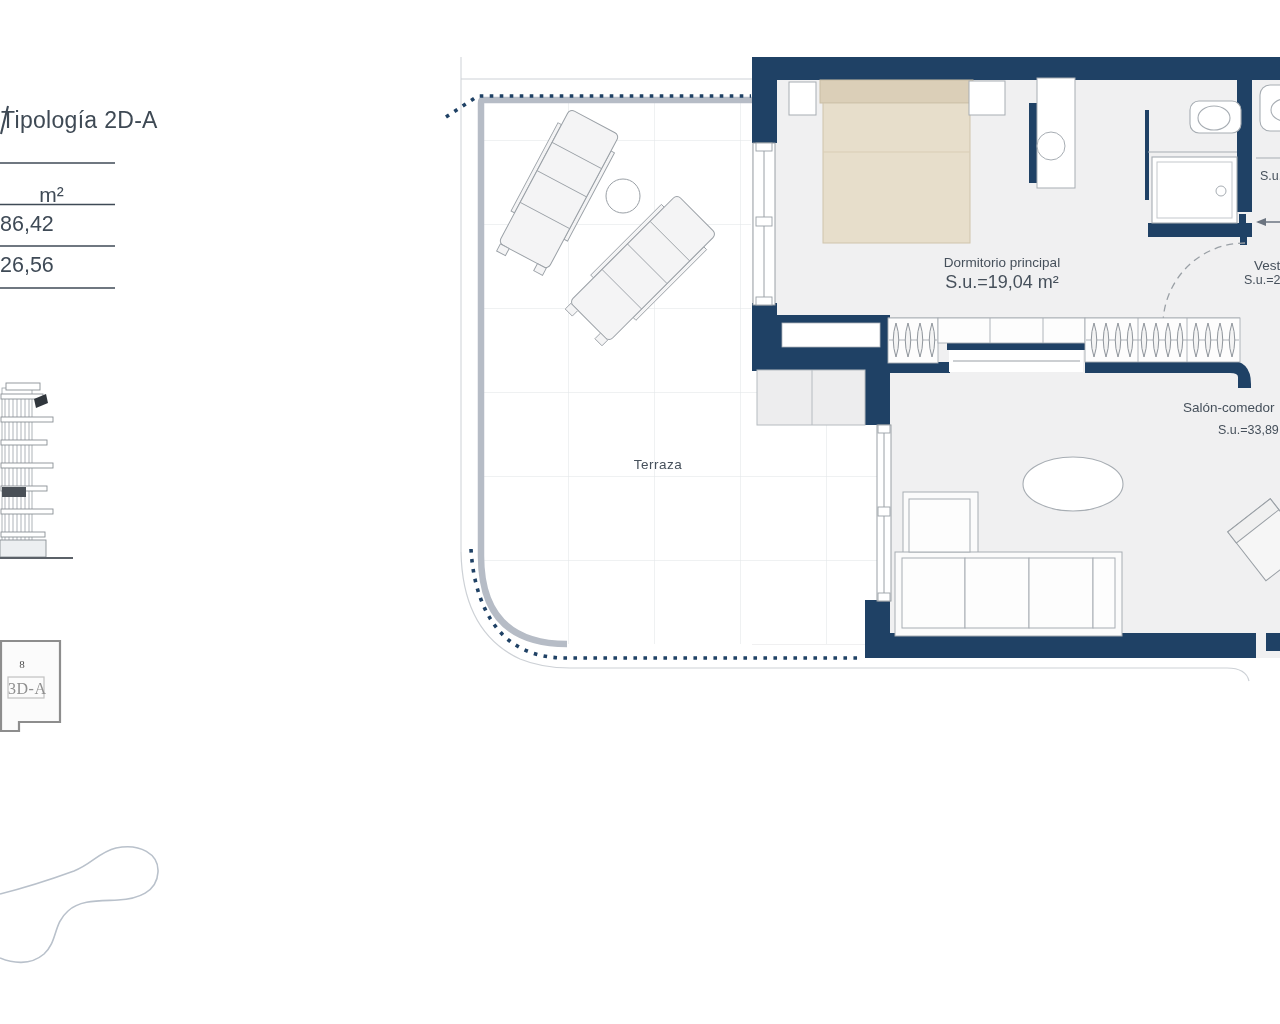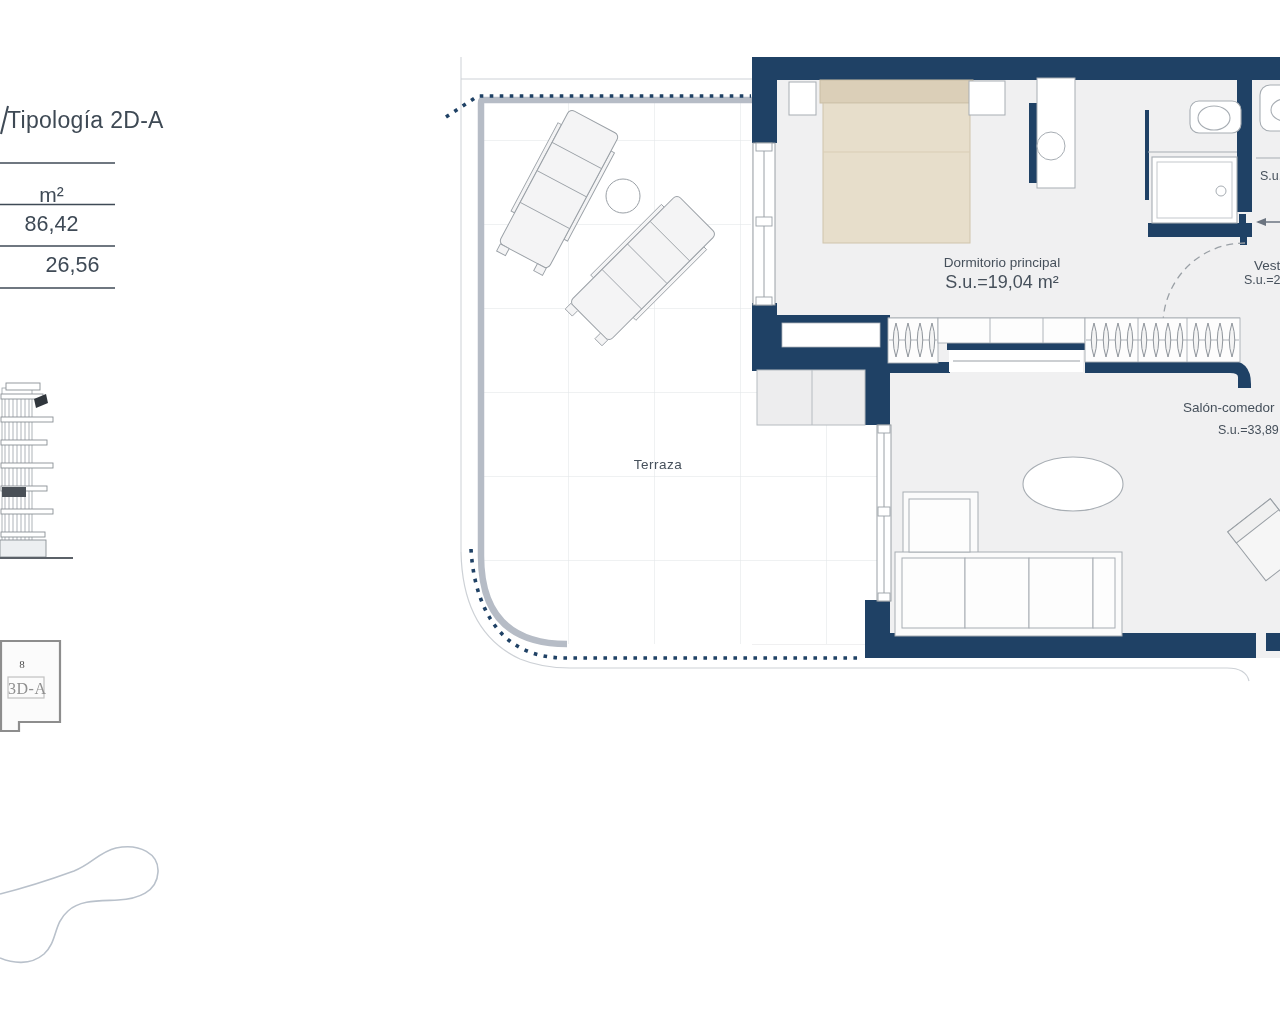--- a/index.html
+++ b/index.html
@@ -2,26 +2,26 @@
 <html><head>
 <meta charset="utf-8">
 <style>
   html,body{margin:0;padding:0;background:#ffffff;}
   body{position:relative;width:1280px;height:1024px;overflow:hidden;
        font-family:"Liberation Sans",sans-serif;}
   svg{position:absolute;left:0;top:0;}
   .lbl{position:absolute;color:#46505b;white-space:nowrap;
        font-family:"Liberation Sans",sans-serif;}
   .center{text-align:center;}
-  .right{text-align:center;}
+  .right{text-align:left;}
   .serif{font-family:"Liberation Serif",serif;}
-  .title{left:7px;top:107px;font-size:23px;font-weight:500;letter-spacing:.3px;color:#3e4954;}
+  .title{left:1px;top:107px;font-size:23px;font-weight:500;letter-spacing:.3px;color:#3e4954;}
   .m2hdr{left:0;top:183px;width:103px;font-size:21px;color:#3f4a56;}
   .val1{left:0;top:212px;width:103px;font-size:21.5px;color:#3f4a56;}
-  .val2{left:0;top:253px;width:103px;font-size:21.5px;color:#3f4a56;padding-left:21px;}
+  .val2{left:0;top:253px;width:103px;font-size:21.5px;color:#3f4a56;}
   .key8{left:13px;top:658px;width:18px;font-size:11px;color:#4e4e4e;}
   .key3da{left:8px;top:680px;width:36px;font-size:16px;color:#8f8f8f;letter-spacing:.5px;}
   .bedname{left:902px;top:255px;width:200px;font-size:13.5px;}
   .bedarea{left:902px;top:272px;width:200px;font-size:18px;}
   .livname{left:1183px;top:400px;font-size:13.5px;}
   .livarea{left:1218px;top:423px;font-size:12.5px;}
   .terr{left:608px;top:457px;width:100px;font-size:13.5px;letter-spacing:.5px;}
   .bathp{left:1260px;top:169px;font-size:12.5px;}
   .vestn{left:1254px;top:258px;font-size:13.5px;}
   .vesta{left:1244px;top:273px;font-size:12.5px;}

